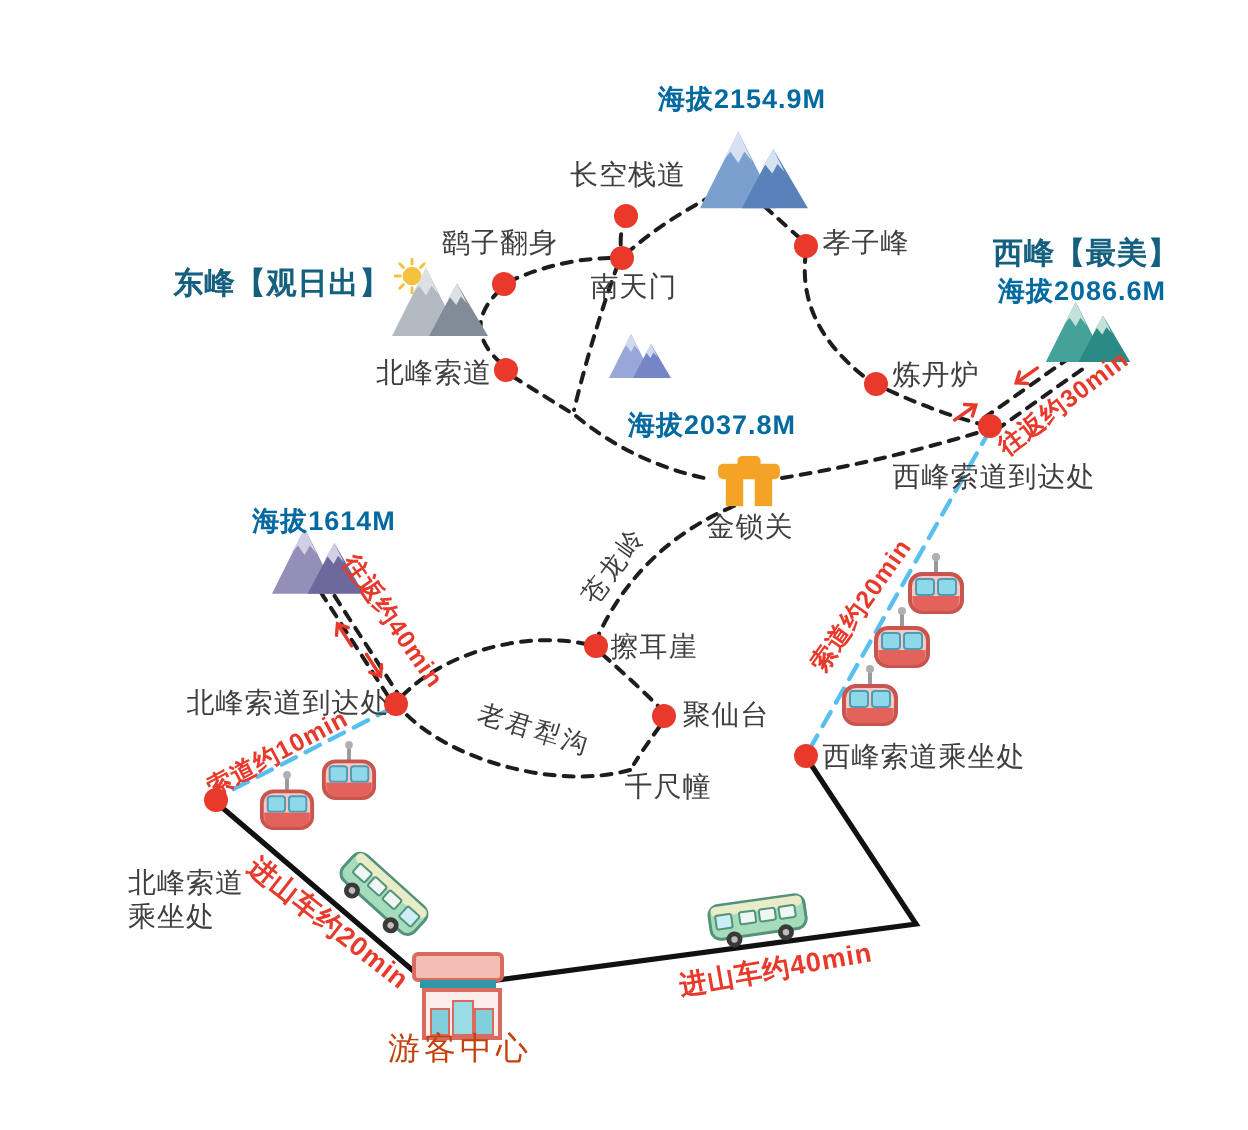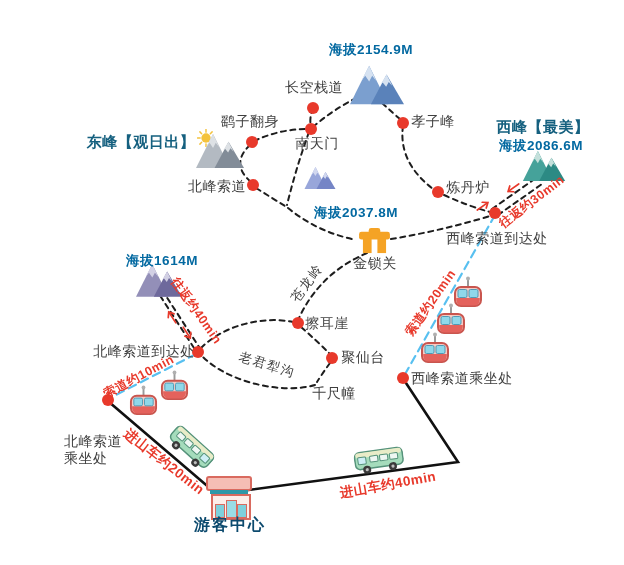--- a/index.html
+++ b/index.html
@@ -9,21 +9,21 @@
   .icon{position:absolute;z-index:3;}
   .dot{position:absolute;width:12px;height:12px;border-radius:50%;background:#e8392b;
        transform:translate(-50%,-50%);z-index:4;}
   .lbl{position:absolute;transform:translate(-50%,-50%);color:#3f3f3f;font-size:14px;
        white-space:nowrap;z-index:5;letter-spacing:.5px;}
   .peak-title{font-weight:bold;color:#15607f;font-size:15px;letter-spacing:.5px;}
   .peak-sub{color:#0369a1;font-size:13.5px;font-weight:bold;}
   .rot{z-index:5;}
   .red{color:#e8392b;font-size:12.5px;font-weight:bold;letter-spacing:.5px;}
   .terrain{color:#3f3f3f;font-size:13px;letter-spacing:1.5px;}
-  .vc-title{font-weight:bold;color:#0c4a6e;font-size:16px;letter-spacing:2px;}
+  .vc-title{font-weight:normal;color:#c2410c;font-size:16px;letter-spacing:2px;}
   .two-line{line-height:1.2;margin-top:24px;}
   
   .vc{position:absolute;left:206px;top:476px;width:46px;height:42px;z-index:3;}
   .vc-roof{position:absolute;left:0;top:0;width:42px;height:11px;background:#f5beb5;
            border:2px solid #d96a5f;border-radius:3px;}
   .vc-band{position:absolute;left:4px;top:14px;width:38px;height:4px;background:#2f98a8;}
   .vc-body{position:absolute;left:5px;top:18px;width:32px;height:20px;background:#fdeeea;
            border:2px solid #d96a5f;display:flex;justify-content:space-between;
            align-items:flex-end;padding:2px 2px 0 2px;}
   .vc-win{width:8px;height:12px;background:#7fd0dc;border:1px solid #d96a5f;}

